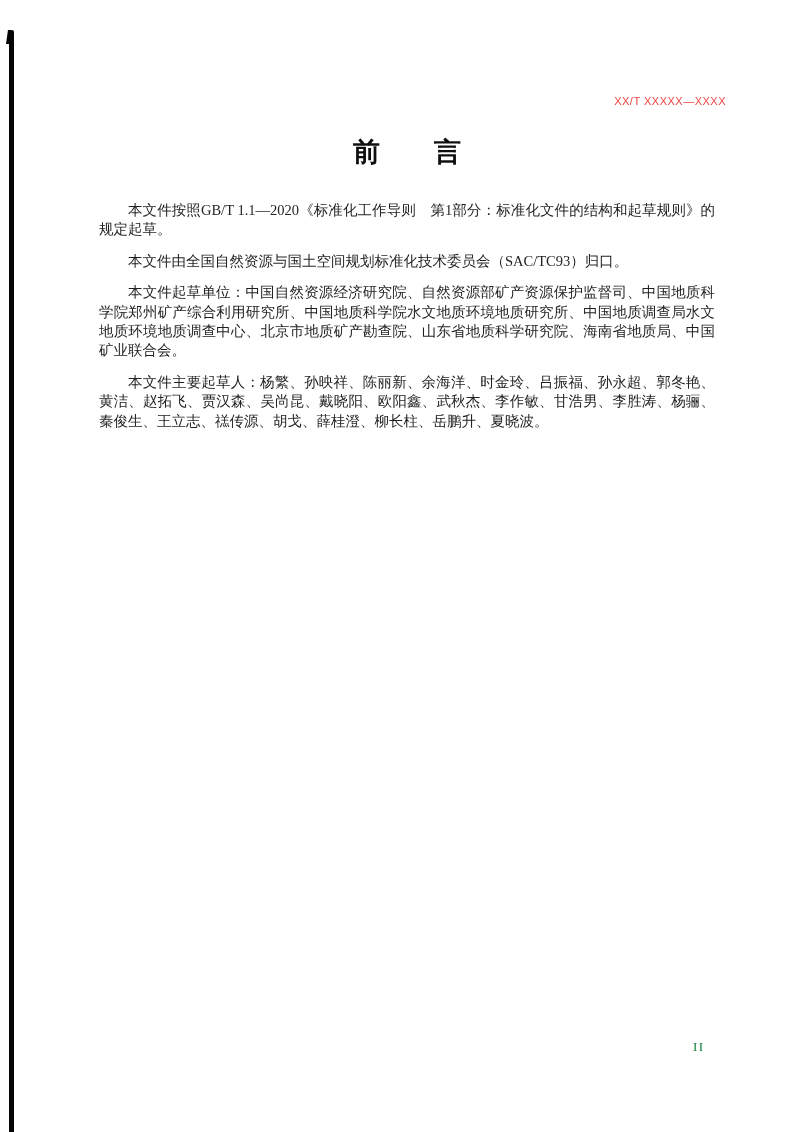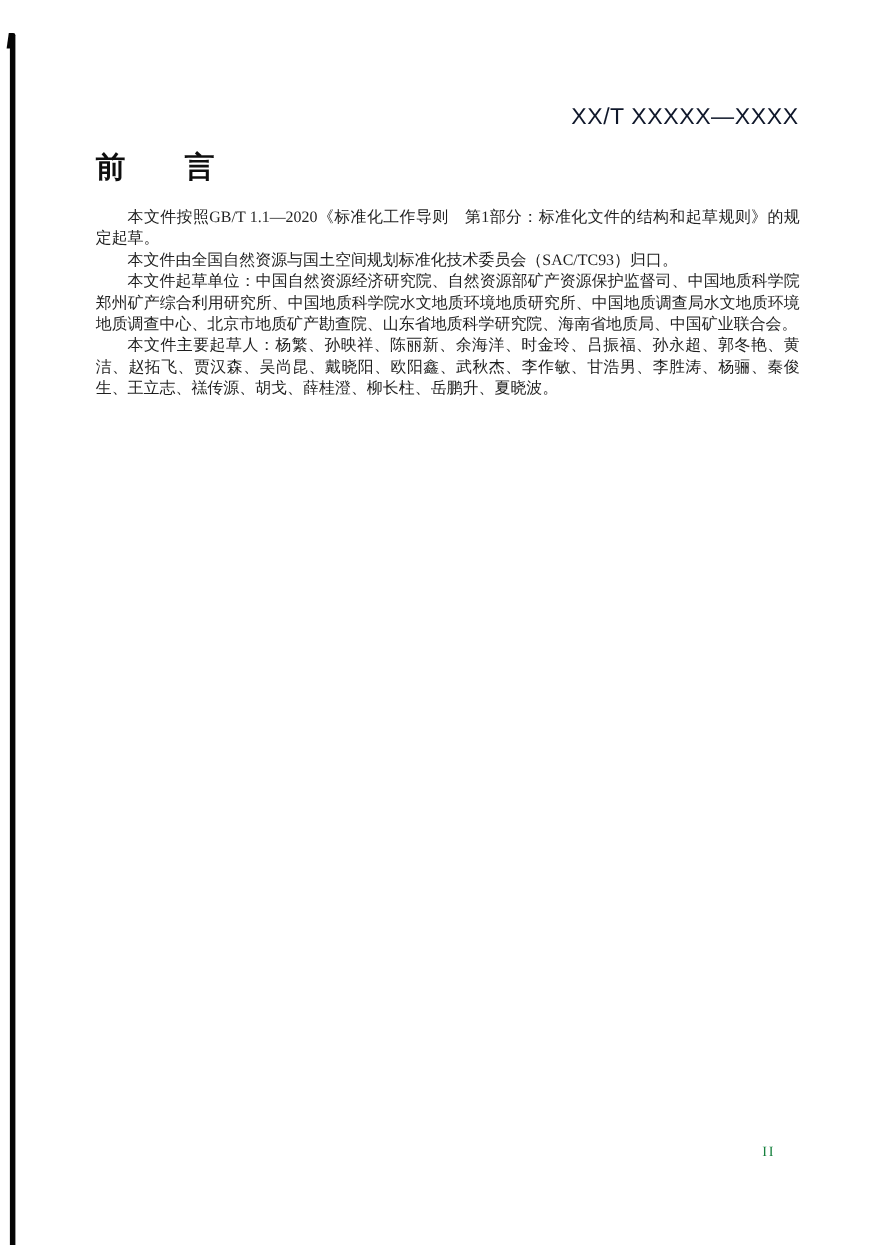--- a/index.html
+++ b/index.html
@@ -34,49 +34,50 @@
     width: 3px;
     height: 14px;
     background: #050505;
     transform: skewX(-8deg);
   }
   .doc-number {
     position: absolute;
     top: 95px;
     right: 74px;
     font-family: "Liberation Sans", "DejaVu Sans", sans-serif;
-    font-size: 21px;
+    font-size: 11px;
     font-weight: 500;
     letter-spacing: 0.5px;
-    color: #0f172a;
+    color: #ef4444;
     white-space: pre;
   }
   .title {
     position: absolute;
     top: 134px;
     left: 87px;
     width: 640px;
+    text-align: center;
     font-family: "Liberation Sans", "DejaVu Sans", sans-serif;
     font-size: 27px;
     font-weight: 700;
     color: #0e0e0e;
     white-space: pre;
   }
   .body-text {
     position: absolute;
     top: 189px;
     left: 87px;
     width: 640px;
     font-size: 14.5px;
     line-height: 19.4px;
     text-align: justify;
     color: #1f1f1f;
   }
   .body-text p {
-    margin: 0;
+    margin: 12px;
     padding: 0;
     text-indent: 2em;
   }
   .page-number {
     position: absolute;
     top: 1039px;
     left: 693px;
     font-size: 13px;
     letter-spacing: 1.5px;
     color: #15803d;

